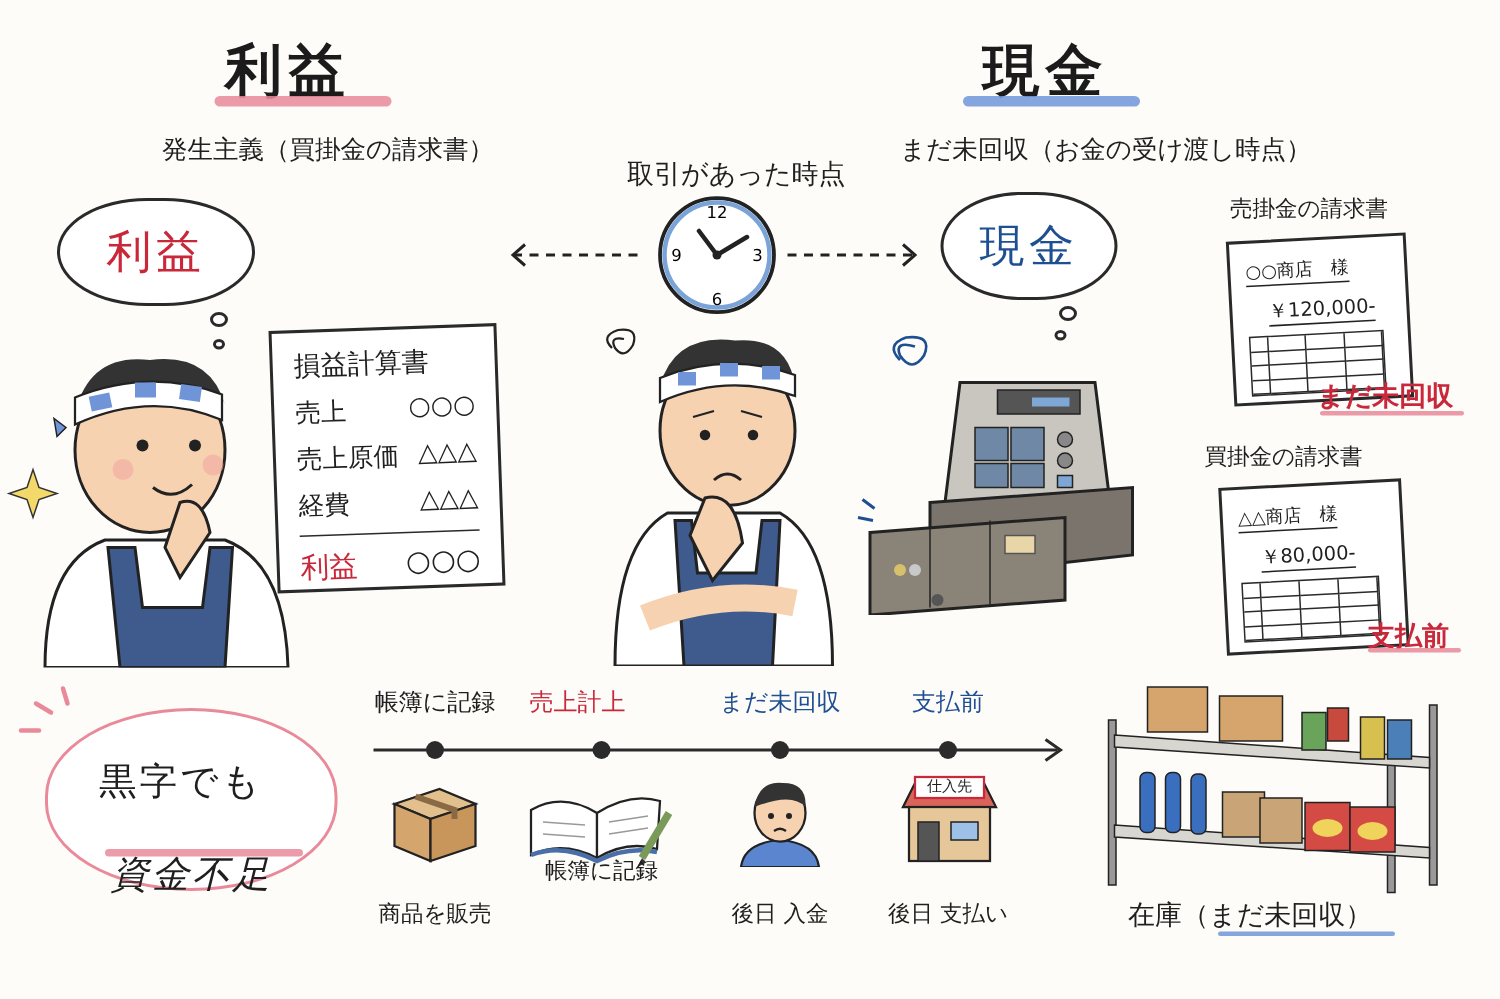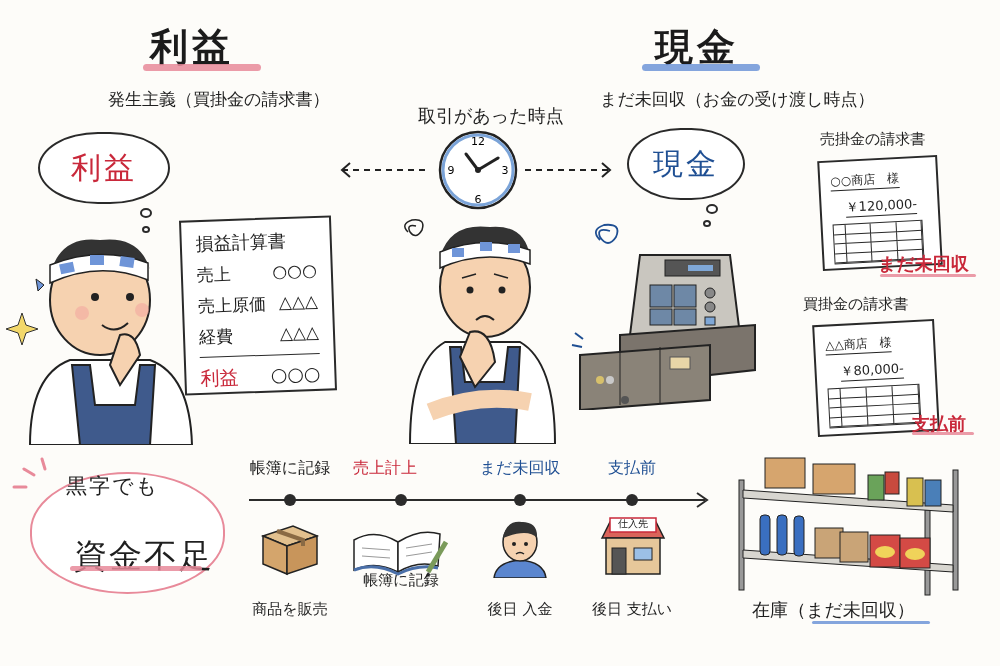--- a/index.html
+++ b/index.html
@@ -196,22 +196,22 @@
 </div>
 <div class="abs stamp red" style="left:912px;top:412px;">支払前</div>
 <div class="abs underline-red" style="left:912px;top:432px;width:62px;height:3px;"></div>
 
 <div class="abs" style="left:30px;top:472px;width:195px;height:122px;border:2px solid #e88a9a;border-radius:50% / 48%;background:#fff;"></div>
 <svg class="abs" style="left:10px;top:455px;" width="50" height="40">
   <line x1="32" y1="4" x2="35" y2="14" stroke="#e88a9a" stroke-width="3" stroke-linecap="round"></line>
   <line x1="14" y1="14" x2="24" y2="20" stroke="#e88a9a" stroke-width="3" stroke-linecap="round"></line>
   <line x1="4" y1="32" x2="16" y2="32" stroke="#e88a9a" stroke-width="3" stroke-linecap="round"></line>
 </svg>
-<div class="abs" style="left:66px;top:472px;font-size:21px;letter-spacing:2px;white-space:nowrap;text-align:center;">黒字でも</div>
-<div class="abs" style="left:74px;top:534px;font-size:33px;letter-spacing:2px;white-space:nowrap;">資金不足</div>
+<div class="abs" style="left:66px;top:504px;font-size:25px;letter-spacing:2px;white-space:nowrap;text-align:center;">黒字でも</div>
+<div class="abs" style="left:74px;top:566px;font-size:25px;letter-spacing:2px;white-space:nowrap;font-style:italic;">資金不足</div>
 <div class="abs underline-red" style="left:70px;top:566px;width:132px;height:5px;"></div>
 
 <svg class="abs" style="left:245px;top:490px;" width="470" height="20">
   <line x1="4" y1="10" x2="460" y2="10" stroke="#2b2b2b" stroke-width="2"></line>
   <polyline points="452,3 462,10 452,17" fill="none" stroke="#2b2b2b" stroke-width="2"></polyline>
 </svg>
 
 <div class="abs timeline-label" style="left:290px;top:458px;">帳簿に記録</div>
 <div class="abs timeline-label red" style="left:385px;top:458px;">売上計上</div>
 <div class="abs timeline-label blue" style="left:520px;top:458px;">まだ未回収</div>

